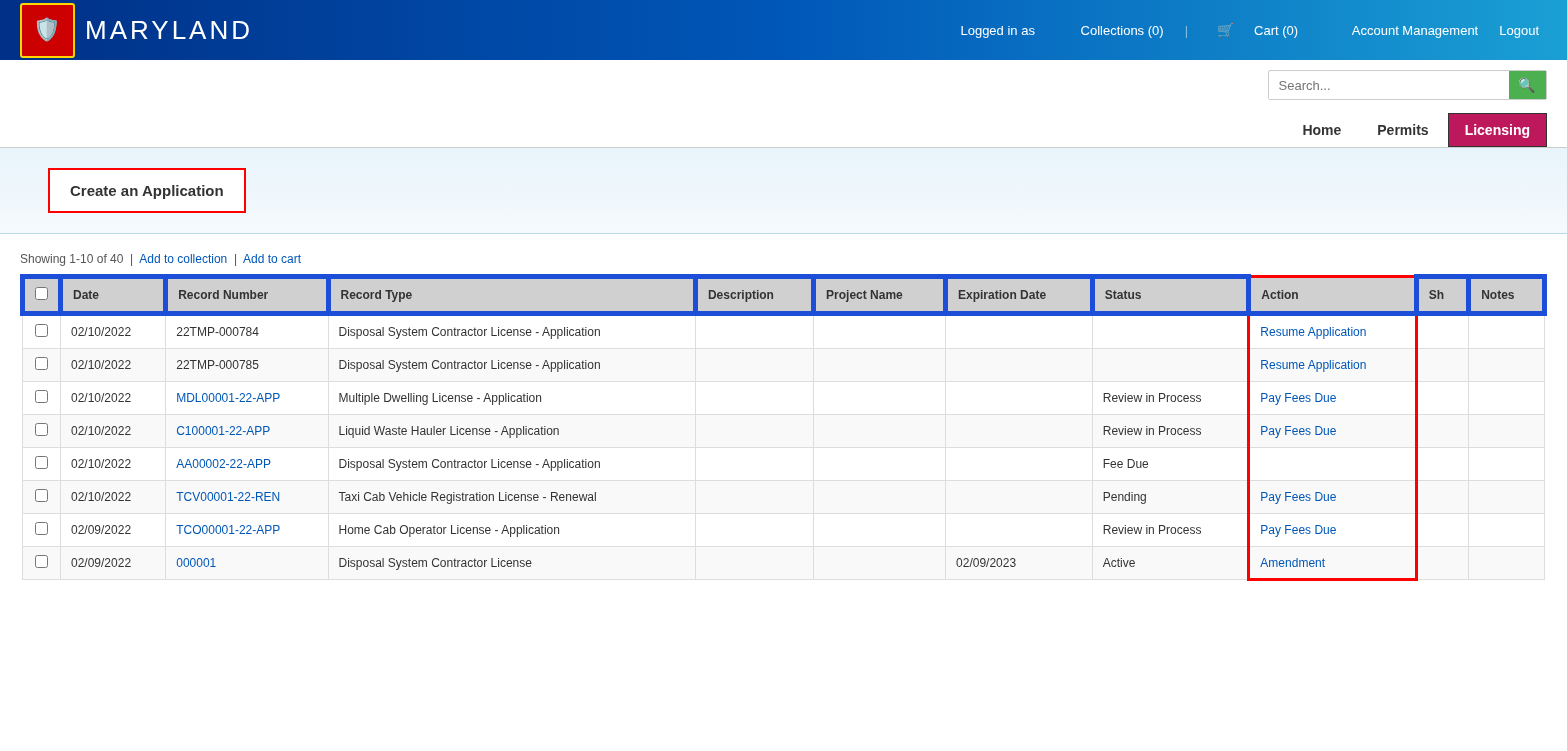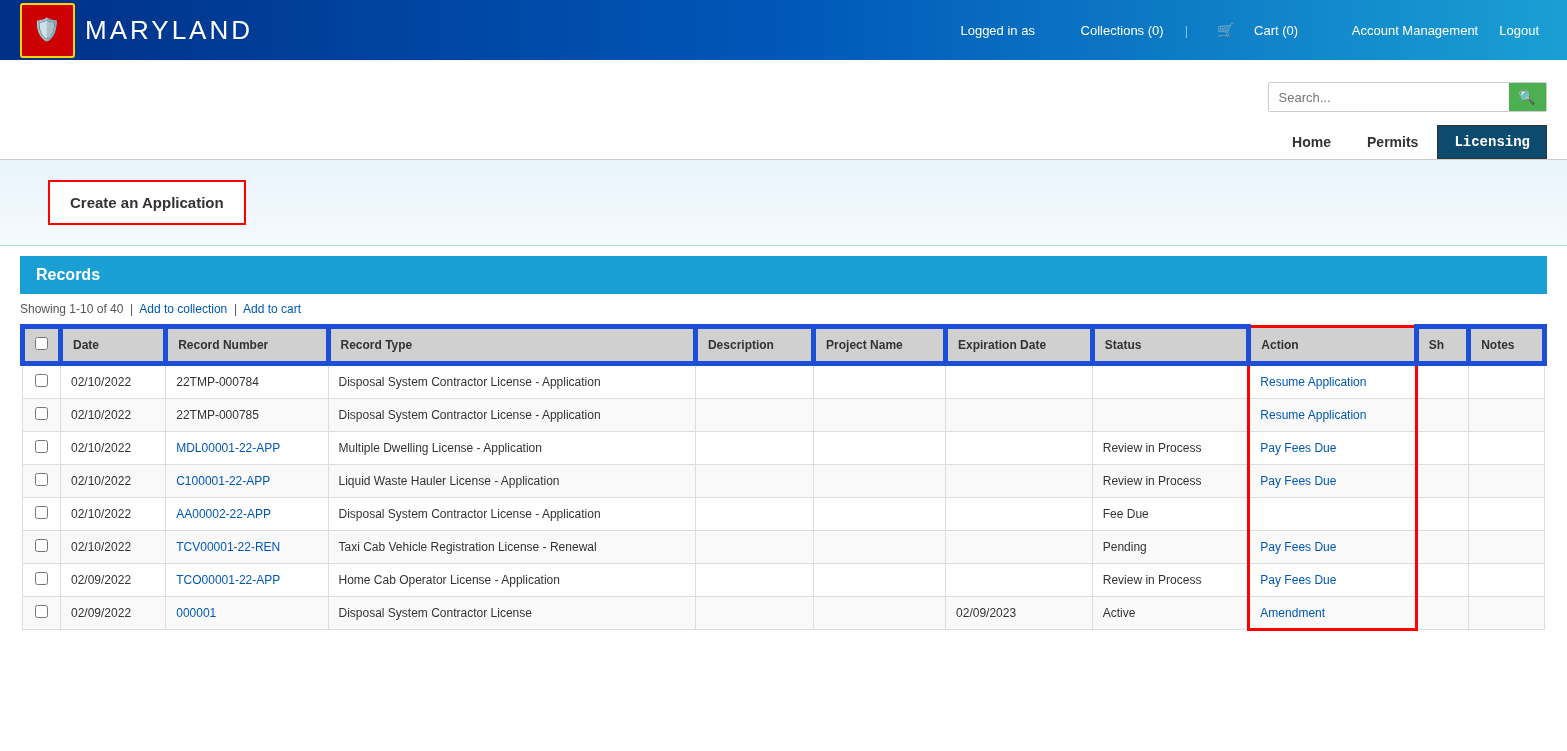--- a/index.html
+++ b/index.html
@@ -58,21 +58,20 @@
     .search-area {
       display: flex;
       justify-content: flex-end;
       padding: 10px 20px 5px 20px;
     }
     .search-box {
       display: flex;
       align-items: center;
       border: 1px solid #ccc;
       border-radius: 2px;
-      margin-top: 12px;
     }
     .search-input {
       width: 240px;
       padding: 6px 10px;
       border: none;
       outline: none;
       font-size: 13px;
       color: #999;
     }
     .search-btn {
@@ -100,24 +99,23 @@
     .nav-bar li a {
       display: block;
       padding: 8px 16px;
       text-decoration: none;
       color: #333;
       font-size: 14px;
       border: 1px solid transparent;
       font-weight: bold;
     }
     .nav-bar li.active a {
-      background: #0c4a6e;
+      background: #be185d;
       color: white;
       border-color: #333;
-      font-family: Liberation Mono, monospace;
     }
 
     
     .create-app-section {
       padding: 20px;
       background: linear-gradient(to bottom, #e8f4fb, #f5fafd);
       border-bottom: 1px solid #b8d8eb;
       min-height: 80px;
     }
     .create-app-box {
@@ -246,23 +244,20 @@
   </ul>
 </div>
 
 <div class="create-app-section">
   <div class="create-app-box">
     <span>Create an Application</span>
   </div>
 </div>
 
 <div class="records-section">
-  <div class="records-header">
-    <span>Records</span>
-  </div>
   <div class="records-toolbar">
     <span>Showing 1-10 of 40</span>
     &nbsp;|&nbsp;
     <a>Add to collection</a>
     &nbsp;|&nbsp;
     <a>Add to cart</a>
   </div>
 
   <table class="records-table">
     <thead>

